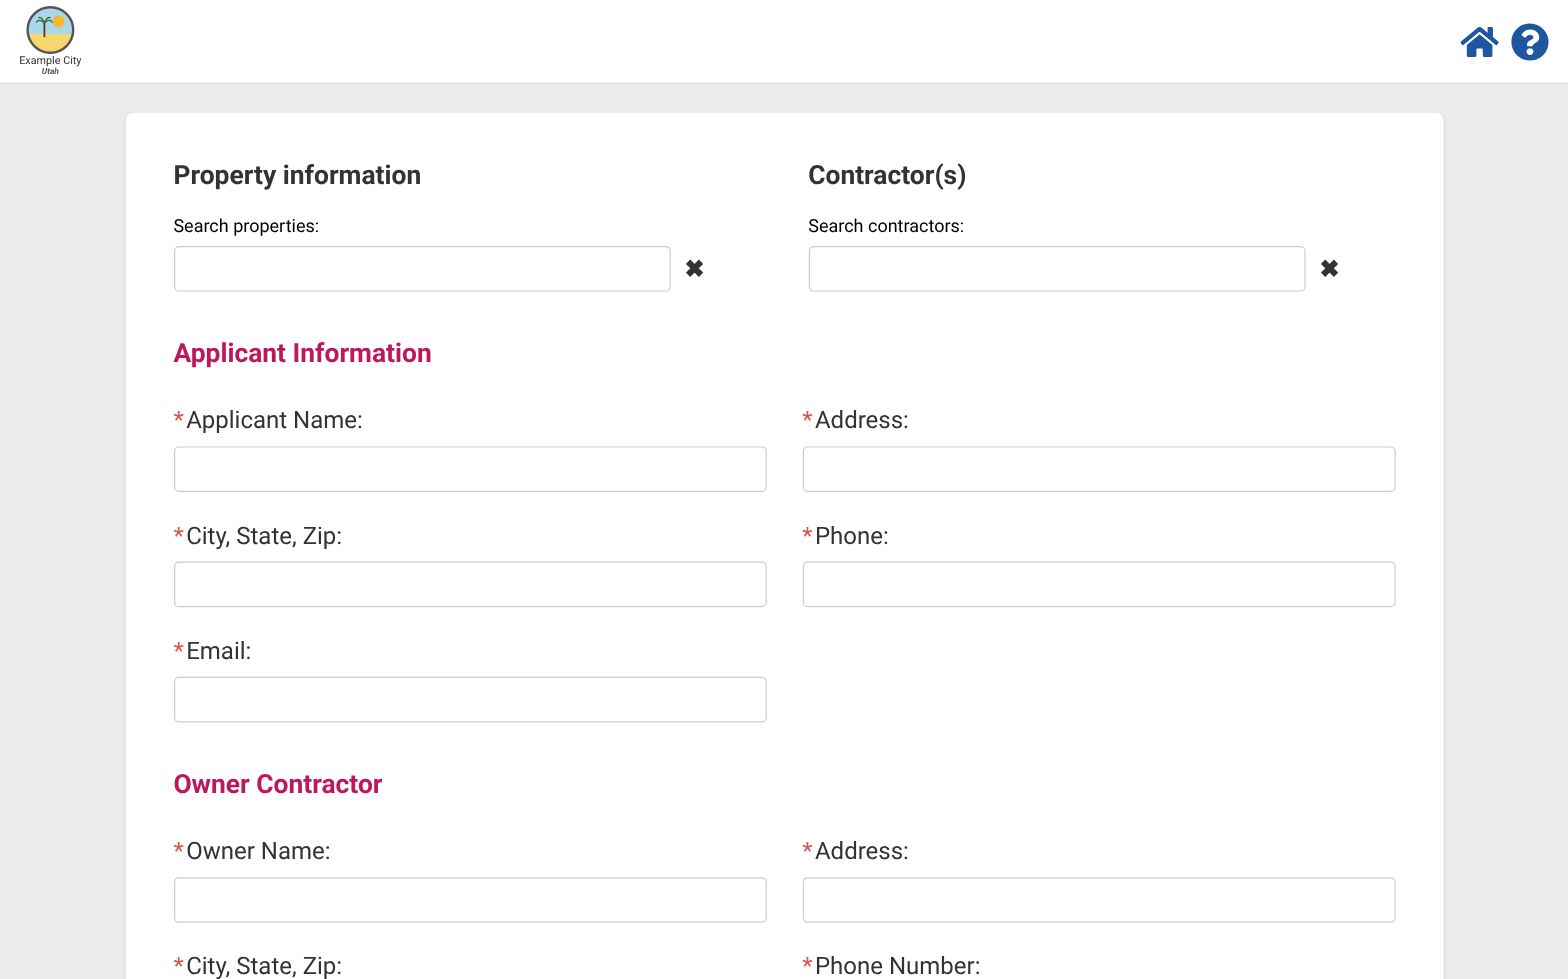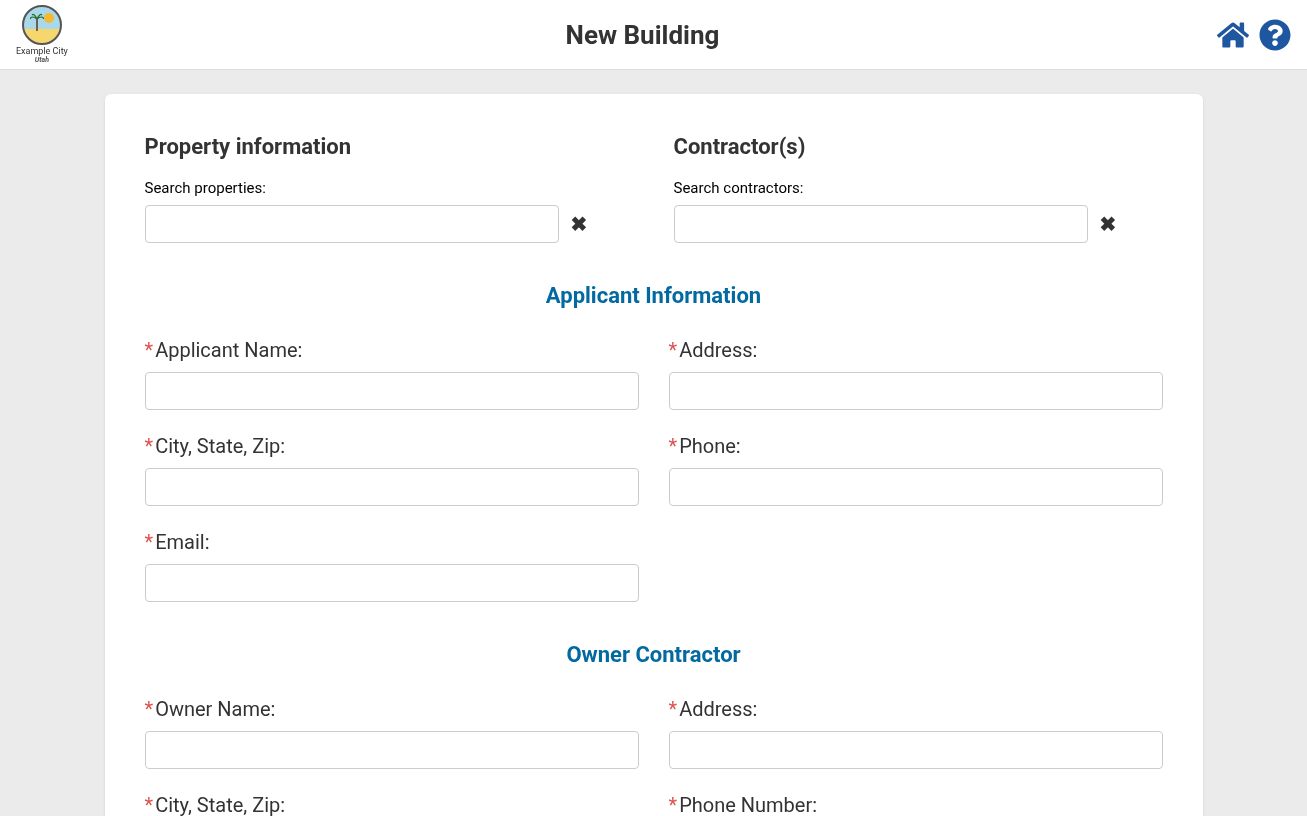--- a/index.html
+++ b/index.html
@@ -109,23 +109,23 @@
     }
     .section-heading {
       font-size: 22px;
       font-weight: 700;
       margin-bottom: 20px;
       color: #333;
     }
     .section-heading-full {
       font-size: 22px;
       font-weight: 700;
-      text-align: center;
+      text-align: left;
       margin-bottom: 30px;
-      color: #0369a1;
+      color: #be185d;
     }
     .search-label {
       font-size: 15px;
       color: #000000;
       margin-bottom: 8px;
       display: block;
     }
     .search-row {
       display: flex;
       align-items: center;
@@ -186,21 +186,20 @@
     <div class="logo-circle">
       <svg class="logo-palm" viewBox="0 0 14 20">
         <path d="M7 20 L7 8" stroke="#5a3a1a" stroke-width="1.5" fill="none"></path>
         <path d="M7 8 Q2 4 0 8 M7 8 Q4 2 2 4 M7 8 Q10 2 12 4 M7 8 Q12 4 14 8" stroke="#2d6a2d" stroke-width="1.2" fill="none"></path>
       </svg>
       <div class="logo-sun"></div>
     </div>
     <div class="logo-text">Example City</div>
     <div class="logo-text-sub">Utah</div>
   </div>
-  <h1 class="page-title">New Building</h1>
   <div class="header-icons">
     <div class="header-icon">
       <svg viewBox="0 0 576 512" fill="currentColor">
         <path d="M280.37 148.26L96 300.11V464a16 16 0 0 0 16 16l112.06-.29a16 16 0 0 0 15.92-16V368a16 16 0 0 1 16-16h64a16 16 0 0 1 16 16v95.64a16 16 0 0 0 16 16.05L464 480a16 16 0 0 0 16-16V300L295.67 148.26a12.19 12.19 0 0 0-15.3 0zM571.6 251.47L488 182.56V44.05a12 12 0 0 0-12-12h-56a12 12 0 0 0-12 12v72.61L318.47 43a48 48 0 0 0-61 0L4.34 251.47a12 12 0 0 0-1.6 16.9l25.5 31A12 12 0 0 0 45.15 301l235.22-193.74a12.19 12.19 0 0 1 15.3 0L530.9 301a12 12 0 0 0 16.9-1.6l25.5-31a12 12 0 0 0-1.7-16.93z"></path>
       </svg>
     </div>
     <div class="header-icon">
       <svg viewBox="0 0 512 512" fill="currentColor">
         <path d="M504 256c0 136.997-111.043 248-248 248S8 392.997 8 256C8 119.083 119.043 8 256 8s248 111.083 248 248zM262.655 90c-54.497 0-89.255 22.957-116.549 63.758-3.536 5.286-2.353 12.415 2.715 16.258l34.699 26.31c5.205 3.947 12.621 3.008 16.665-2.122 17.864-22.658 30.113-35.797 57.303-35.797 20.429 0 45.698 13.148 45.698 32.958 0 14.976-12.363 22.667-32.534 33.976C247.128 238.528 216 254.941 216 296v4c0 6.627 5.373 12 12 12h56c6.627 0 12-5.373 12-12v-1.333c0-28.462 83.186-29.647 83.186-106.667 0-58.002-60.165-102-116.531-102zM256 338c-25.365 0-46 20.635-46 46 0 25.364 20.635 46 46 46s46-20.636 46-46c0-25.365-20.635-46-46-46z"></path>
       </svg>

